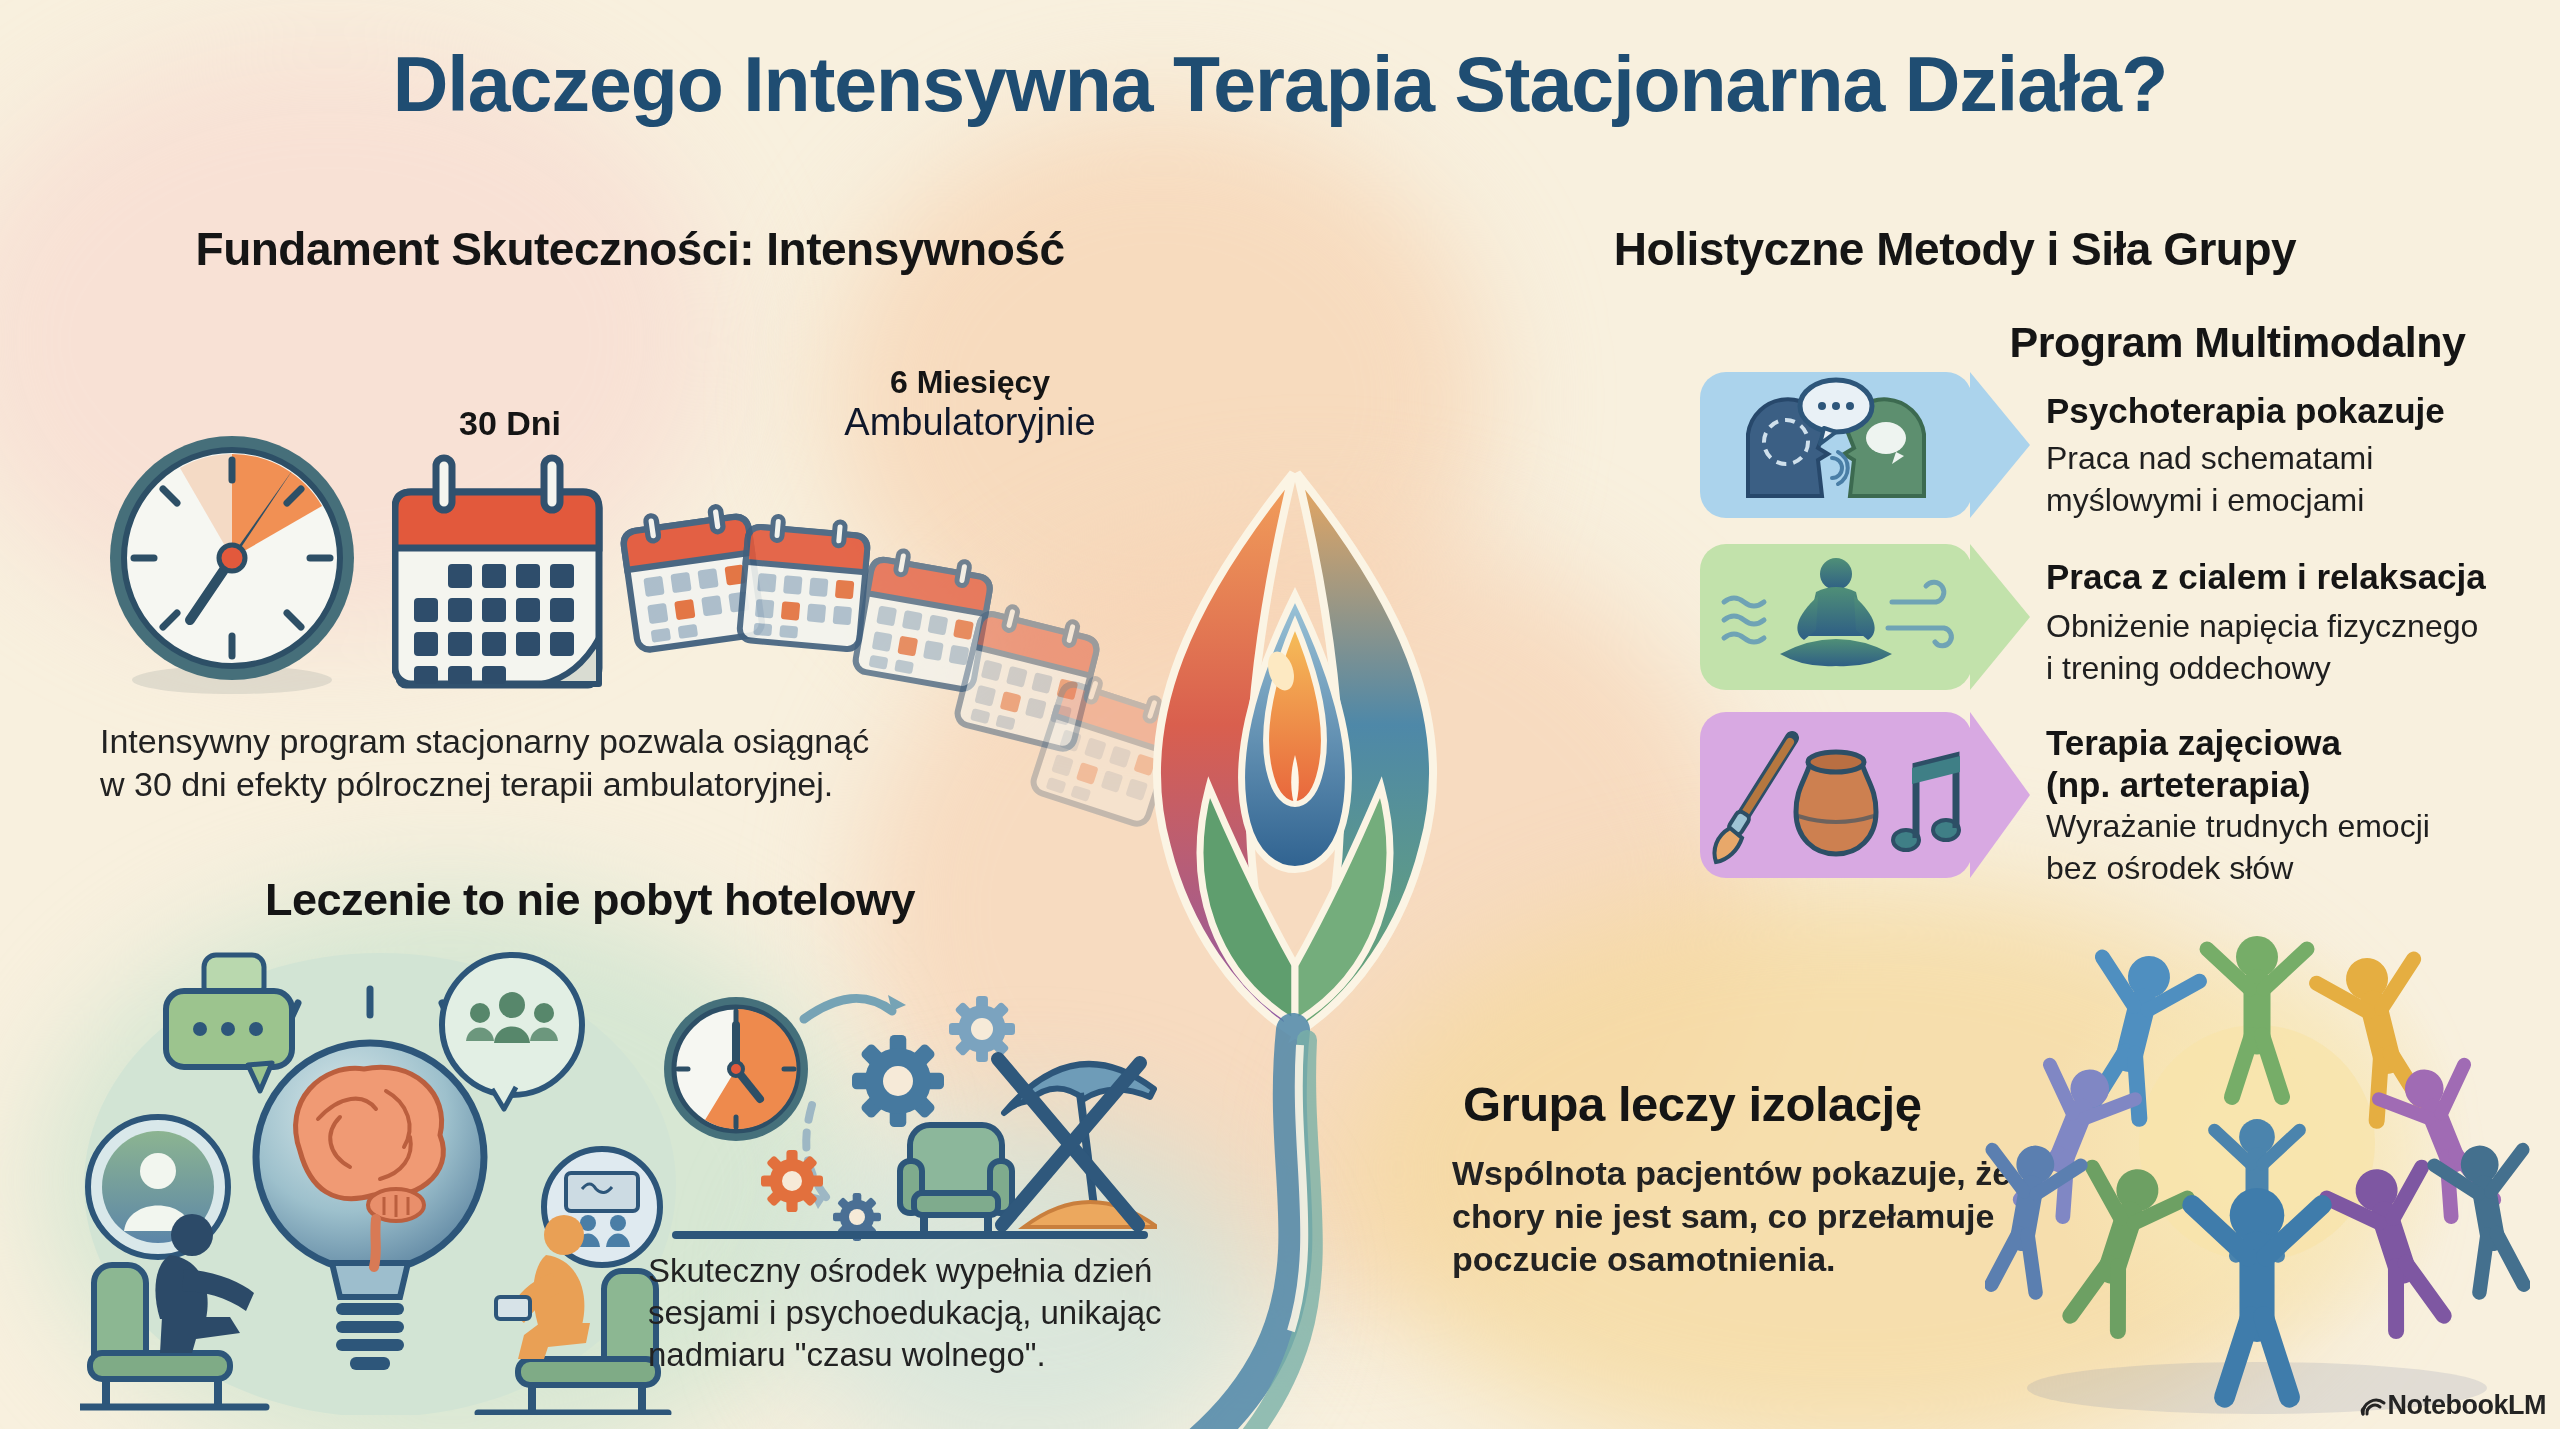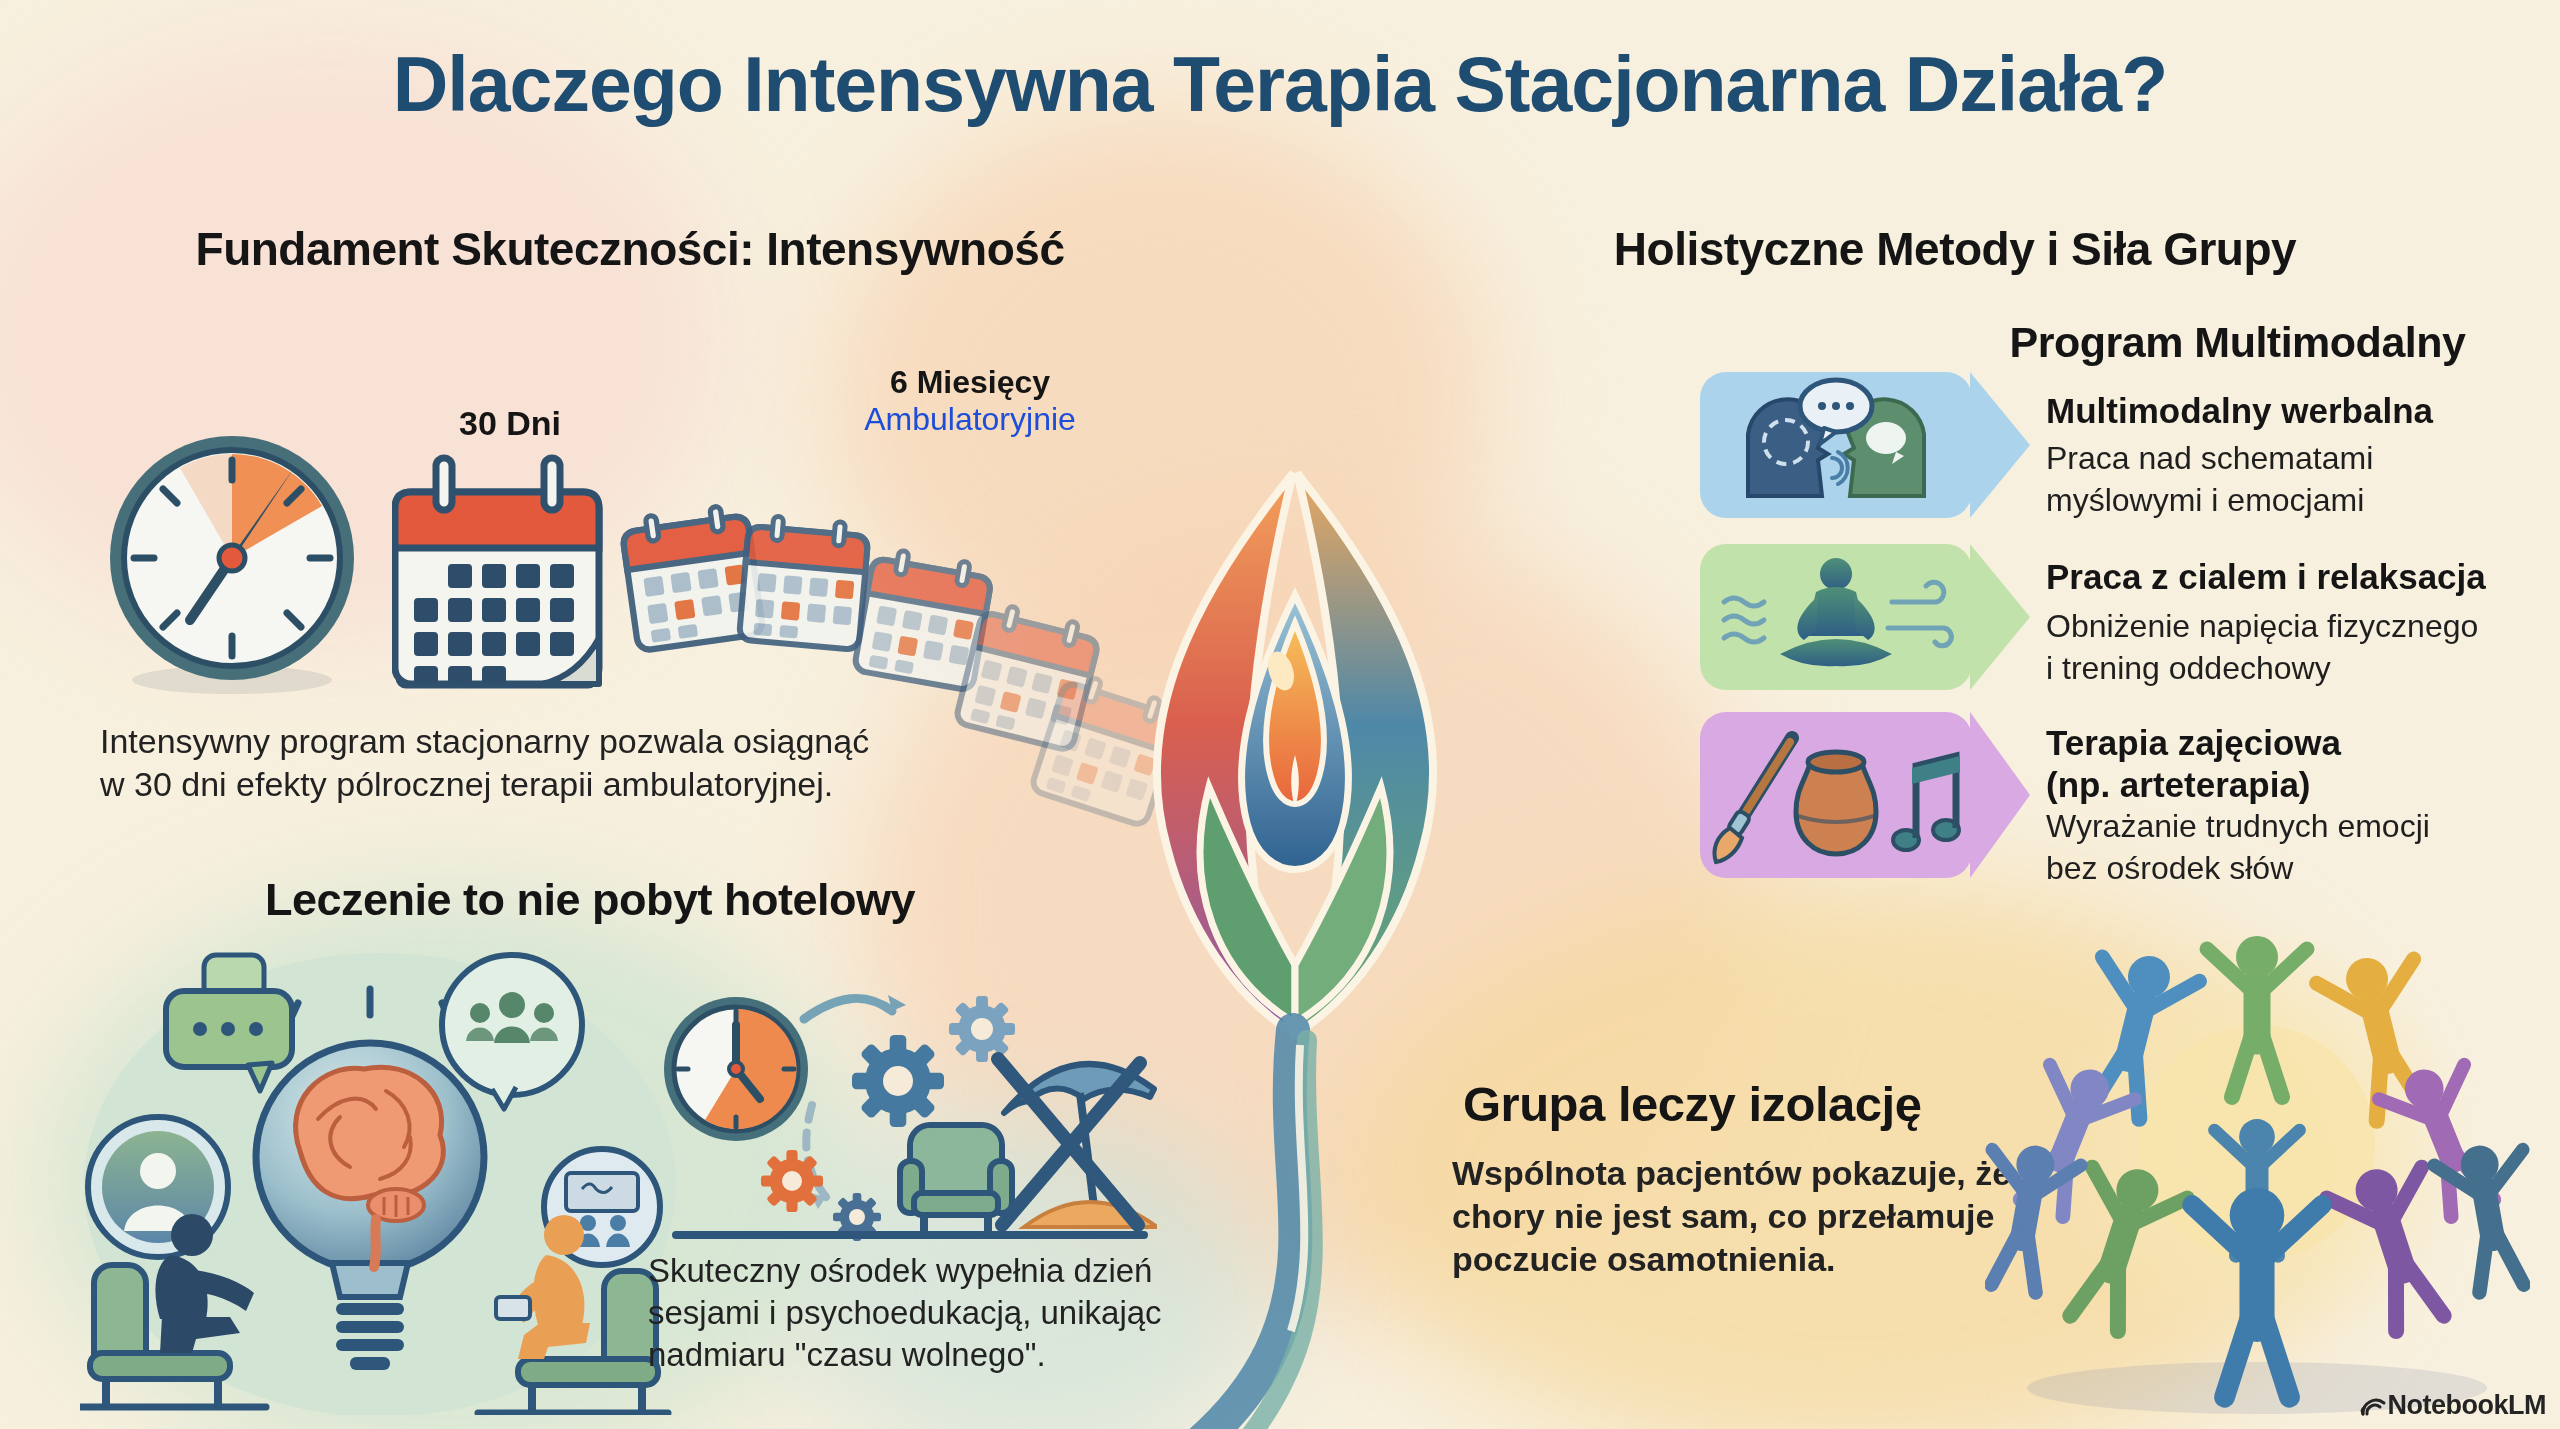--- a/index.html
+++ b/index.html
@@ -18,21 +18,21 @@
   .blob-teal  {left:790px;top:1110px;width:480px;height:360px;background:rgba(203,226,218,.65);}
 
   .abs{position:absolute;}
   .center{text-align:center;}
   #title{top:40px;left:0;width:2560px;text-align:center;font-size:77px;font-weight:700;
          color:#1f4d72;letter-spacing:-1px;}
   .h-section{font-size:46px;font-weight:700;color:#151515;letter-spacing:-.5px;}
   .h-sub{font-size:43px;font-weight:700;color:#151515;letter-spacing:-.5px;}
   .h-mini{font-size:34px;font-weight:700;color:#151515;}
   .p{font-size:34px;line-height:1.27;color:#222;}
-  .lbl-line2{font-size:32px;font-weight:400;color:#1d4ed8;}
+  .lbl-line2{font-size:38px;font-weight:400;color:#0f172a;}
 
   
   .tile{position:absolute;left:1700px;width:272px;border-radius:26px;}
   .tile .tip{position:absolute;right:-58px;top:0;width:0;height:0;}
   .tile-blue{background:#abd3ec;}
   .tile-blue .tip{border-top:73px solid transparent;border-bottom:73px solid transparent;border-left:60px solid #abd3ec;}
   .tile-green{background:#c2e2ab;}
   .tile-green .tip{border-top:73px solid transparent;border-bottom:73px solid transparent;border-left:60px solid #c2e2ab;}
   .tile-purple{background:#d8a9e2;}
   .tile-purple .tip{border-top:83px solid transparent;border-bottom:83px solid transparent;border-left:60px solid #d8a9e2;}
@@ -441,21 +441,21 @@
       </g>
       <g fill="#3f7f86" stroke="#2d4f66" stroke-width="4">
         <ellipse cx="206" cy="128" rx="13" ry="10"></ellipse>
         <ellipse cx="246" cy="118" rx="13" ry="10"></ellipse>
         <path d="M216,126 L216,54 L256,44 L256,116" fill="none" stroke-width="7"></path>
         <path d="M212,56 L260,44 L260,60 L212,72 Z" stroke="none"></path>
       </g>
     </svg>
   </div>
 
-  <div class="abs item-title" style="top:390px;left:2046px;width:490px;">Multimodalny werbalna</div>
+  <div class="abs item-title" style="top:390px;left:2046px;width:490px;">Psychoterapia pokazuje</div>
   <div class="abs item-desc" style="top:438px;left:2046px;width:420px;">Praca nad schematami myślowymi i emocjami</div>
 
   <div class="abs item-title" style="top:556px;left:2046px;width:520px;">Praca z cialem i relaksacja</div>
   <div class="abs item-desc" style="top:606px;left:2046px;width:440px;">Obniżenie napięcia fizycznego i trening oddechowy</div>
 
   <div class="abs item-title" style="top:722px;left:2046px;width:340px;">Terapia zajęciowa (np. arteterapia)</div>
   <div class="abs item-desc" style="top:806px;left:2046px;width:430px;">Wyrażanie trudnych emocji bez ośrodek słów</div>
 
   <div class="abs" id="group-sub" style="top:1076px;left:1448px;width:620px;">Grupa leczy izolację</div>
   <div class="abs p" style="top:1152px;left:1452px;width:570px;font-weight:bold;">Wspólnota pacjentów pokazuje, że chory nie jest sam, co przełamuje poczucie osamotnienia.</div>

